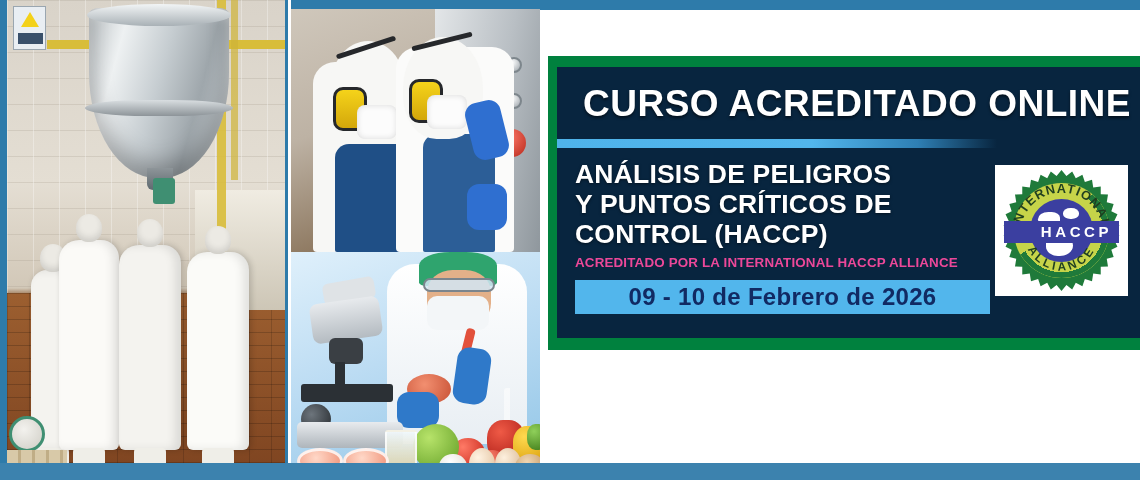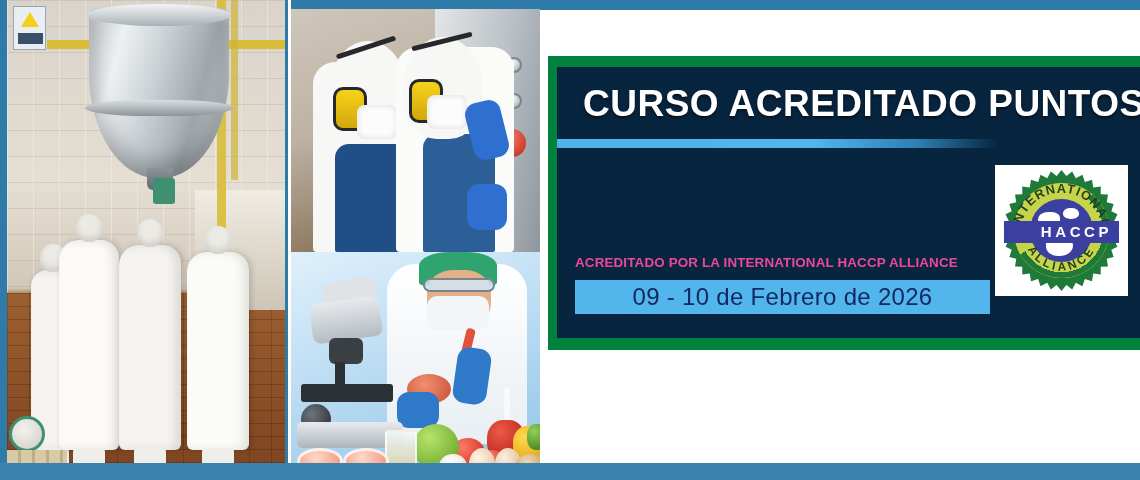--- a/index.html
+++ b/index.html
@@ -232,21 +232,21 @@
     position:absolute; left:18px; top:188px; width:430px;
     color:#ec4899; font-weight:bold; font-size:13.4px; letter-spacing:.15px;
     white-space:nowrap;
   }
   .date-bar {
     position:absolute; left:18px; top:213px; width:415px; height:34px;
     background:#52B6EC;
     display:flex; align-items:center; justify-content:center;
   }
   .date-bar span {
-    color:#112A63; font-weight:normal; font-size:24px; letter-spacing:.3px;
+    color:#112A63; font-weight:bold; font-size:24px; letter-spacing:.3px;
   }
 
   
   .seal-box {
     position:absolute; left:438px; top:98px; width:133px; height:131px;
     background:#ffffff; padding:5px;
   }
   .seal { position:relative; width:100%; height:100%; }
   .seal-star {
     position:absolute; inset:0; border-radius:50%;
@@ -388,23 +388,28 @@
       <div class="br-petri br-p1"></div>
       <div class="br-petri br-p2"></div>
     </div>
   </div>
 
   <div class="rail-top"></div>
   <div class="right-col">
 
     <div class="card">
       <div class="card-inner">
-        <div class="kicker">CURSO ACREDITADO PUNTOS</div>
+        <div class="kicker">CURSO ACREDITADO ONLINE</div>
         <div class="accent"></div>
 
+        <div class="title">
+          <div>ANÁLISIS DE PELIGROS</div>
+          <div>Y PUNTOS CRÍTICOS DE</div>
+          <div>CONTROL (HACCP)</div>
+        </div>
 
         <div class="accred">ACREDITADO POR LA INTERNATIONAL HACCP ALLIANCE</div>
 
         <div class="date-bar">
           <span>09 - 10 de Febrero de 2026</span>
         </div>
 
         <div class="seal-box">
           <div class="seal">
             <div class="seal-star"></div>

